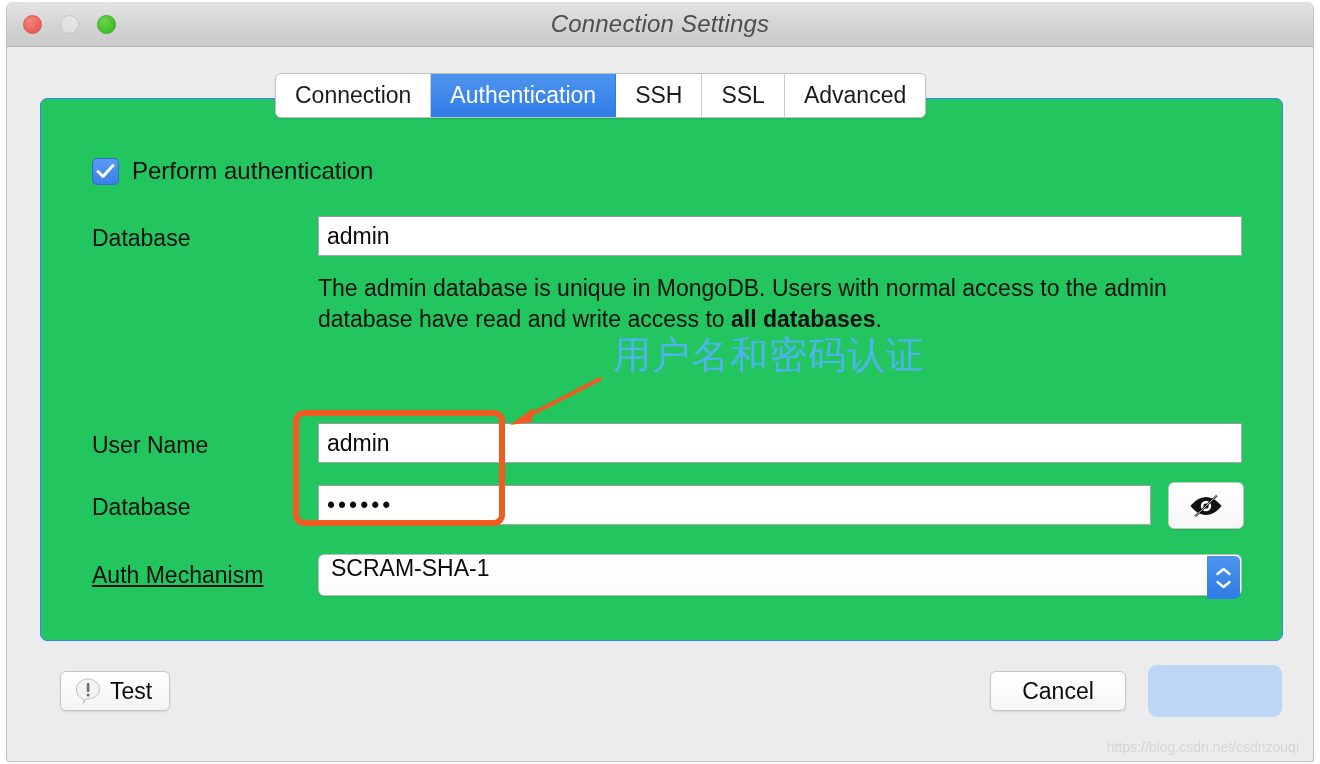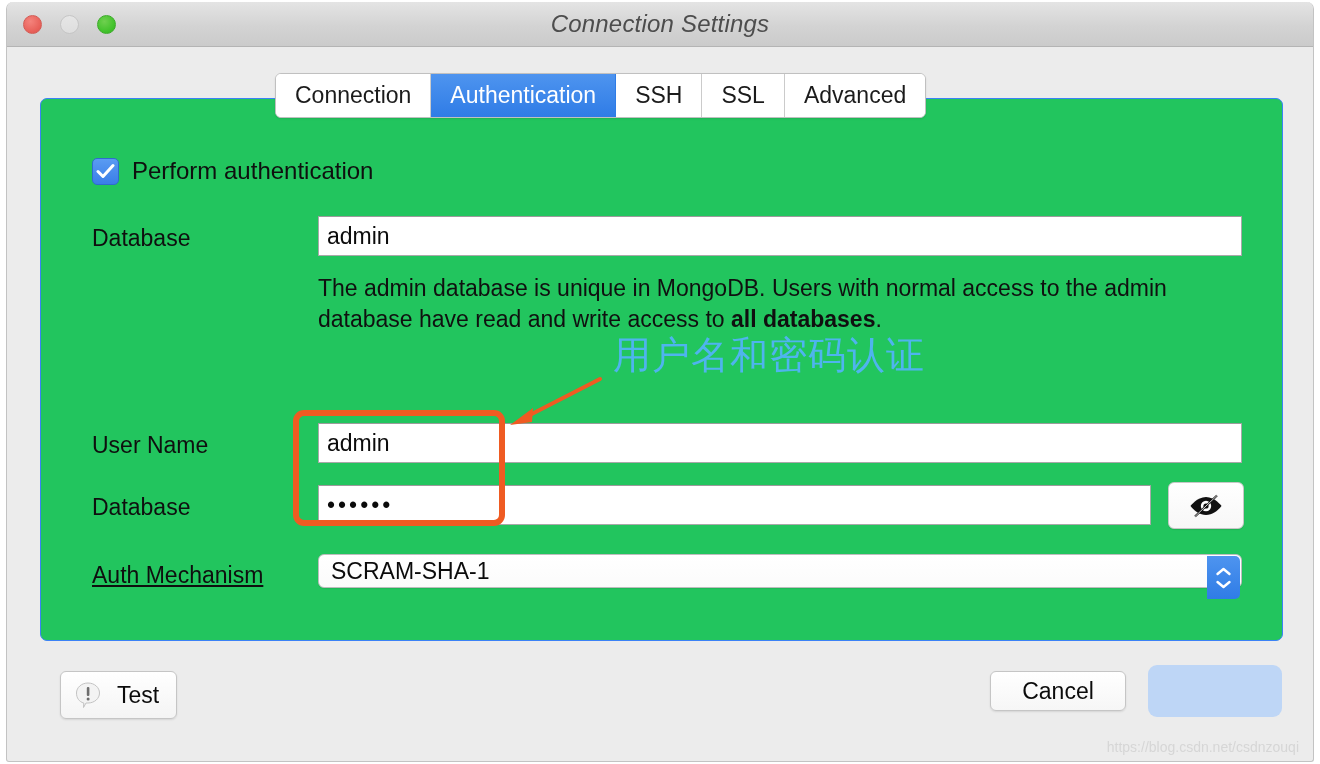--- a/index.html
+++ b/index.html
@@ -198,27 +198,27 @@
     justify-content: center;
     cursor: default;
   }
 
   #auth-mech-label { left: 51px; top: 463px; text-decoration: underline; }
   #auth-mech-select {
     position: absolute;
     left: 277px;
     top: 455px;
     width: 924px;
-    height: 34px;
+    height: 42px;
     background: linear-gradient(to bottom, #ffffff, #fbfbfb);
     border: 1px solid #bdbdbd;
     border-radius: 6px;
     box-sizing: border-box;
     display: flex;
-    align-items: center;
+    align-items: flex-start;
     padding-left: 12px;
     font-size: 23px;
     color: #0b0b0b;
     box-shadow: 0 1px 1px rgba(0,0,0,0.07);
     cursor: default;
   }
   #auth-mech-stepper {
     position: absolute;
     right: 1px;
     top: 1px;
@@ -261,29 +261,29 @@
     border-radius: 11px;
     box-sizing: border-box;
     z-index: 19;
   }
 
   
   #test-button {
     position: absolute;
     left: 53px;
     top: 669px;
-    height: 48px;
+    height: 40px;
     padding: 0 17px 0 12px;
     background: linear-gradient(to bottom, #ffffff, #f4f4f4);
     border: 1px solid #c5c5c5;
     border-radius: 6px;
     box-shadow: 0 1px 2px rgba(0,0,0,0.10);
     display: flex;
     align-items: center;
-    gap: 14px;
+    gap: 7px;
     font-size: 23px;
     color: #0b0b0b;
     cursor: default;
     box-sizing: border-box;
   }
   #cancel-button {
     position: absolute;
     left: 983px;
     top: 669px;
     width: 136px;

